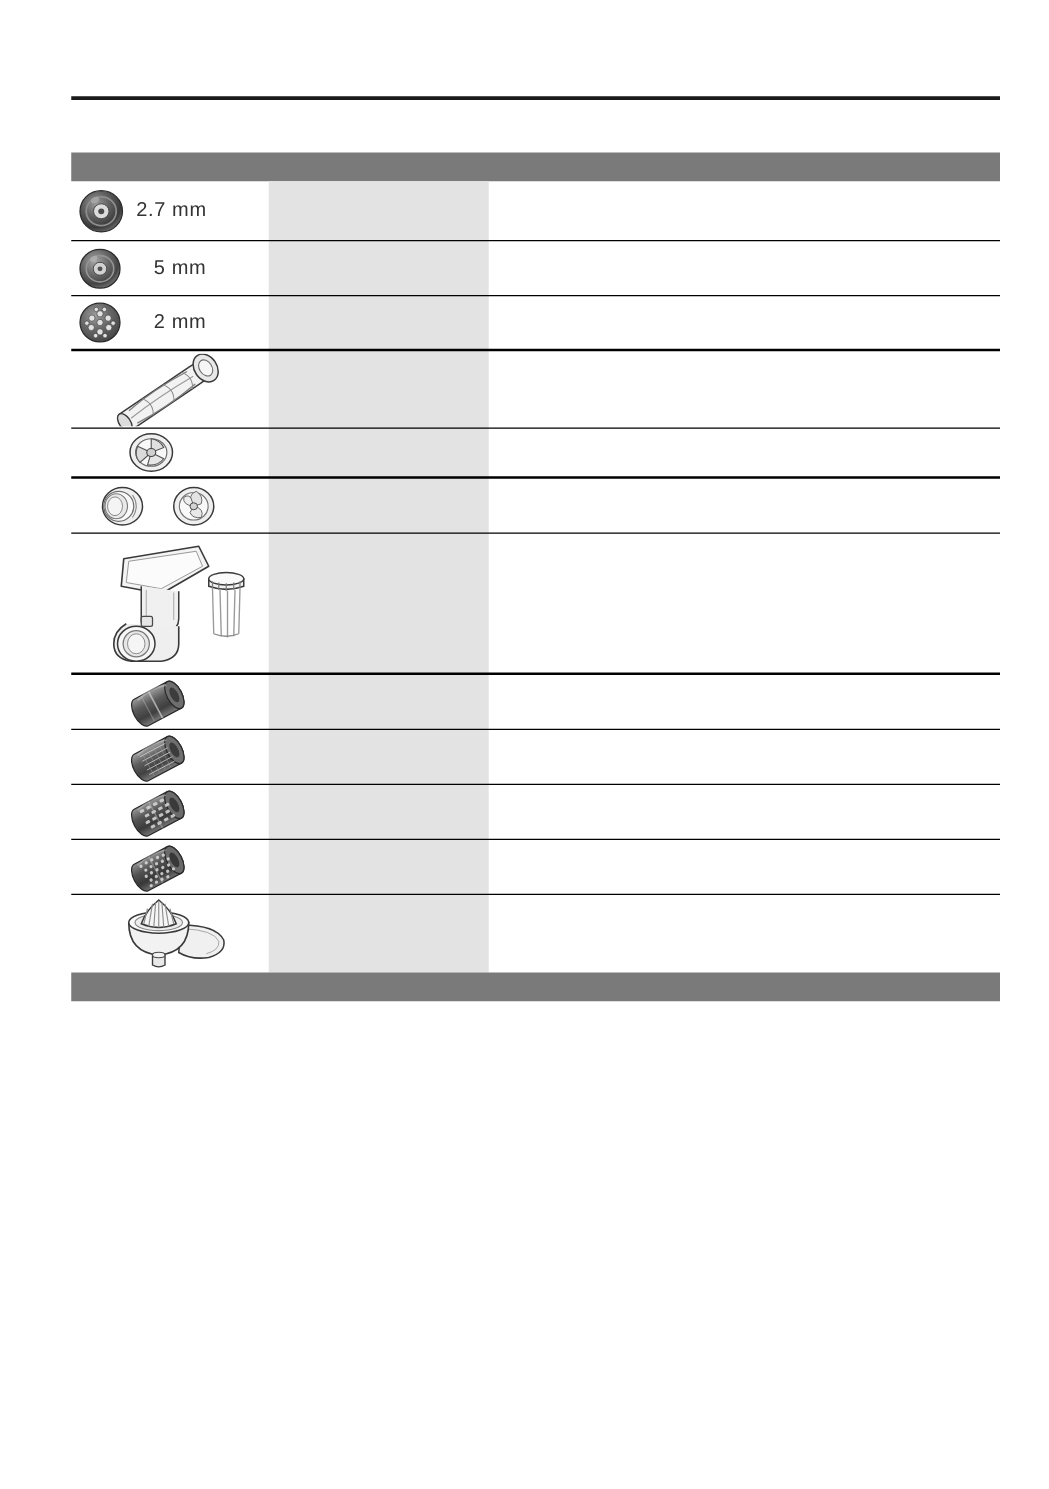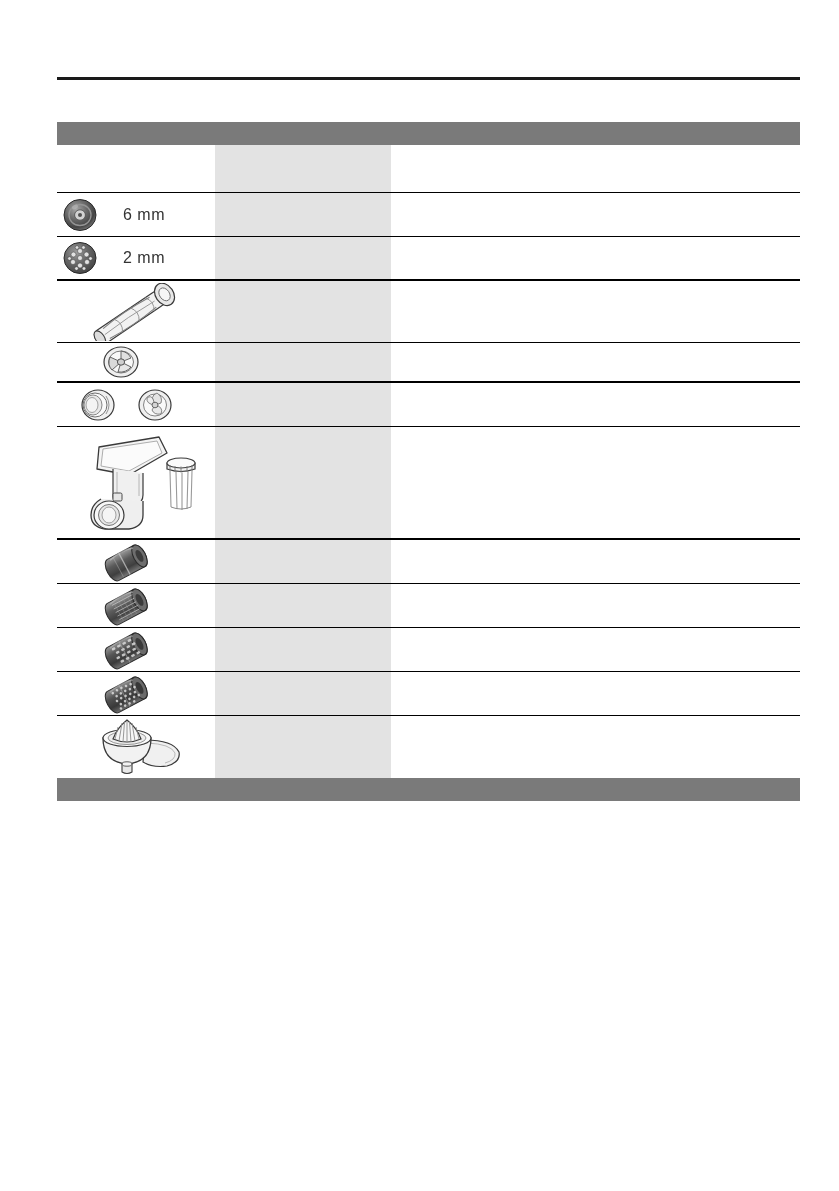--- a/index.html
+++ b/index.html
@@ -154,20 +154,38 @@
 <div class="acc-table">
 
   <div class="table-band">
     <span class="band-label"></span>
   </div>
 
   <div class="table-body">
     <div class="shade-col"></div>
 
     <div class="row" style="height:48px">
+      <div class="cell-img">
+        <svg class="art" width="46" height="44" viewBox="0 0 46 44">
+          <defs>
+            <radialGradient id="d1" cx="38%" cy="32%" r="72%">
+              <stop offset="0%" stop-color="#9a9a9a"></stop>
+                <stop offset="45%" stop-color="#5e5e5e"></stop>
+              <stop offset="80%" stop-color="#3a3a3a"></stop>
+                <stop offset="100%" stop-color="#6d6d6d"></stop>
+            </radialGradient>
+          </defs>
+          <ellipse cx="24" cy="22" rx="17" ry="16.5" fill="url(#d1)" stroke="#2b2b2b" stroke-width="1"></ellipse>
+          <ellipse cx="24" cy="22" rx="12" ry="11.5" fill="none" stroke="#8d8d8d" stroke-width="1.4"></ellipse>
+          <ellipse cx="24" cy="22" rx="6.2" ry="6" fill="#dcdcdc" stroke="#4a4a4a" stroke-width="0.8"></ellipse>
+          <ellipse cx="24" cy="22" rx="2.4" ry="2.3" fill="#4b4b4b"></ellipse>
+          <ellipse cx="19" cy="13" rx="3.5" ry="2.2" fill="#b9b9b9" opacity="0.55" transform="rotate(-28 19 13)"></ellipse>
+        </svg>
+        <span class="size-label">2.7 mm</span>
+      </div>
       <div class="cell-mid"></div>
       <div class="cell-desc"></div>
     </div>
 
     <div class="row" style="height:44px">
       <div class="cell-img">
         <svg class="art" width="46" height="42" viewBox="0 0 46 42">
           <defs>
             <radialGradient id="d2" cx="38%" cy="32%" r="72%">
               <stop offset="0%" stop-color="#a6a6a6"></stop>
@@ -175,21 +193,21 @@
               <stop offset="80%" stop-color="#444444"></stop>
                 <stop offset="100%" stop-color="#767676"></stop>
             </radialGradient>
           </defs>
           <ellipse cx="23" cy="21" rx="16" ry="15.5" fill="url(#d2)" stroke="#2b2b2b" stroke-width="1"></ellipse>
           <ellipse cx="23" cy="21" rx="11" ry="10.5" fill="none" stroke="#949494" stroke-width="1.3"></ellipse>
           <ellipse cx="23" cy="21" rx="5.4" ry="5.2" fill="#d2d2d2" stroke="#4a4a4a" stroke-width="0.8"></ellipse>
           <ellipse cx="23" cy="21" rx="2" ry="1.9" fill="#515151"></ellipse>
           <ellipse cx="18" cy="13" rx="3.2" ry="2" fill="#c2c2c2" opacity="0.5" transform="rotate(-28 18 13)"></ellipse>
         </svg>
-        <span class="size-label indent">6 mm</span>
+        <span class="size-label indent">5 mm</span>
       </div>
       <div class="cell-mid"></div>
       <div class="cell-desc"></div>
     </div>
 
     <div class="row thick" style="height:44px">
       <div class="cell-img">
         <svg class="art" width="46" height="42" viewBox="0 0 46 42">
           <defs>
             <radialGradient id="d3" cx="38%" cy="32%" r="72%">

